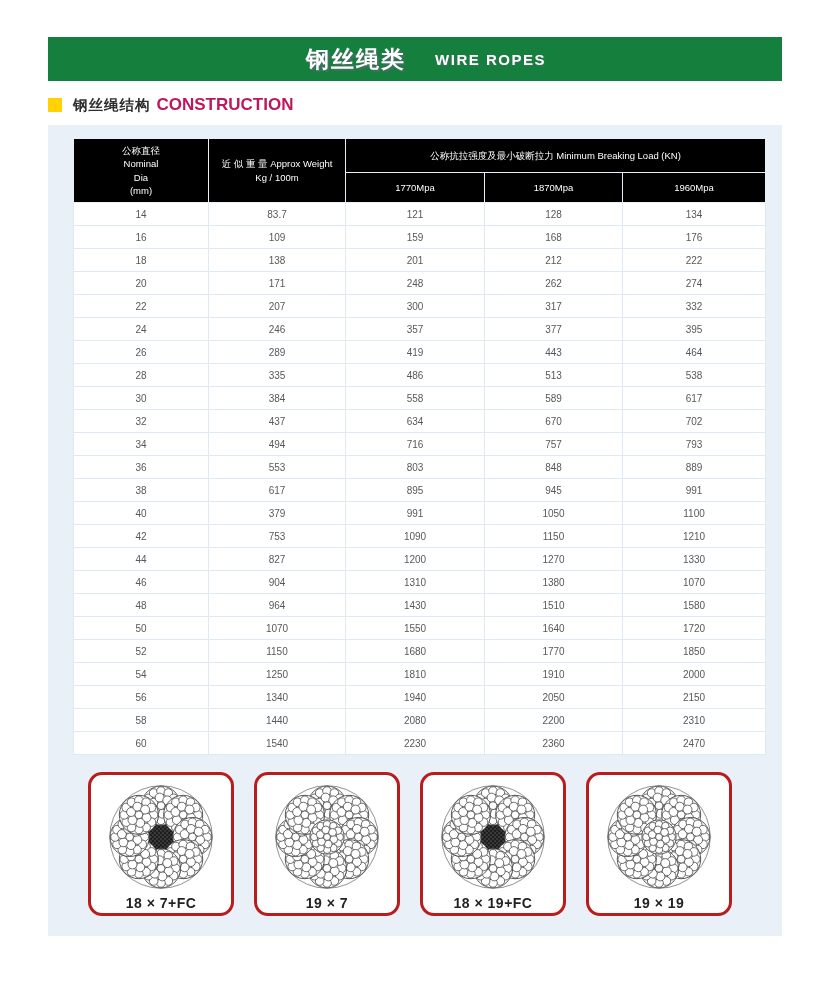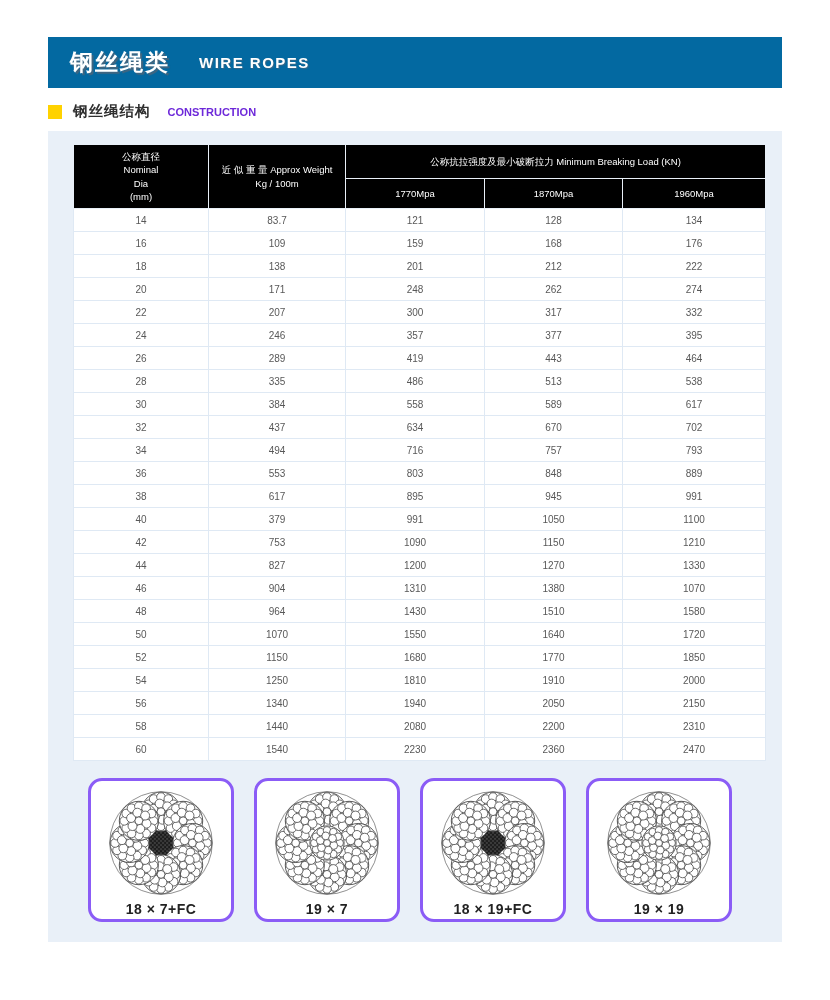--- a/index.html
+++ b/index.html
@@ -1,44 +1,44 @@
 <!DOCTYPE html>
 <html><head>
 <meta charset="utf-8">
 <style>
   * { margin:0; padding:0; box-sizing:border-box; }
   html,body { width:830px; background:#ffffff; font-family:"Liberation Sans", sans-serif; }
   body { height:1000px; overflow:hidden; }
 
-  .banner { margin:37px 48px 0; height:51px; background:#0369a1; display:flex; align-items:center; padding-left:22px; }
+  .banner { margin:37px 48px 0; height:44px; background:#15803d; display:flex; align-items:center; padding-left:22px;justify-content:center; }
   .banner .zh { color:#fff; font-size:23px; font-weight:bold; letter-spacing:2px; text-shadow:2px 2px 1px rgba(90,100,115,.75); }
   .banner .en { color:#fff; font-size:15px; font-weight:bold; margin-left:29px; letter-spacing:1.5px; text-shadow:1px 1px 1px rgba(90,100,115,.6); }
 
   .section-row { margin:14px 48px 10px; display:flex; align-items:center;text-align:right; }
   .bullet { width:14px; height:14px; background:#ffd200; margin-right:11px; flex:0 0 auto; }
   .section-row .zh { font-size:14.5px; font-weight:bold; color:#2e2e2e; letter-spacing:1px; }
-  .section-row .en { font-size:11px; font-weight:bold; color:#6d28d9; margin-left:17px; }
+  .section-row .en { font-size:17px; font-weight:bold; color:#be185d; margin-left:6px; }
 
   .panel { margin:0 48px; background:#e9f0f8; padding:13px 17px 20px 25px; }
 
   table.spec { border-collapse:collapse; width:692px; table-layout:fixed; }
   table.spec col.c1 { width:135px; } table.spec col.c2 { width:137px; }
   table.spec col.c3 { width:139px; } table.spec col.c4 { width:138px; } table.spec col.c5 { width:143px; }
   table.spec th { background:#000000; color:#ffffff; font-weight:normal; font-size:9.5px;
                   border:1.5px solid #e9f0f8; text-align:center; line-height:1.4; }
   table.spec tr.hrow1 th { height:34px; }
   table.spec tr.hrow2 th { height:30px; }
   table.spec th.span2 { height:64px; }
   table.spec td { background:#ffffff; border:1px solid #dfe9f4; color:#585858; font-size:10px;
                   text-align:center; height:23px; }
 
   .note { margin-top:14px; font-size:10.5px; color:#4a4a4a; letter-spacing:0.5px; }
 
   .cards { margin-top:17px; margin-left:15px; display:flex; gap:20px; }
-  .card { width:146px; height:144px; background:#ffffff; border:3px solid #8b5cf6; border-radius:14px;
+  .card { width:146px; height:144px; background:#ffffff; border:3px solid #b91c1c; border-radius:14px;
           display:flex; flex-direction:column; align-items:center; padding-top:5px; }
   .card svg { display:block; }
   .card .lbl { font-size:14px; font-weight:bold; color:#222; margin-top:1px; letter-spacing:0.5px; }
 </style>
 </head>
 <body>
 
 <div class="banner">
   <span class="zh">钢丝绳类</span>
   <span class="en">WIRE ROPES</span>

